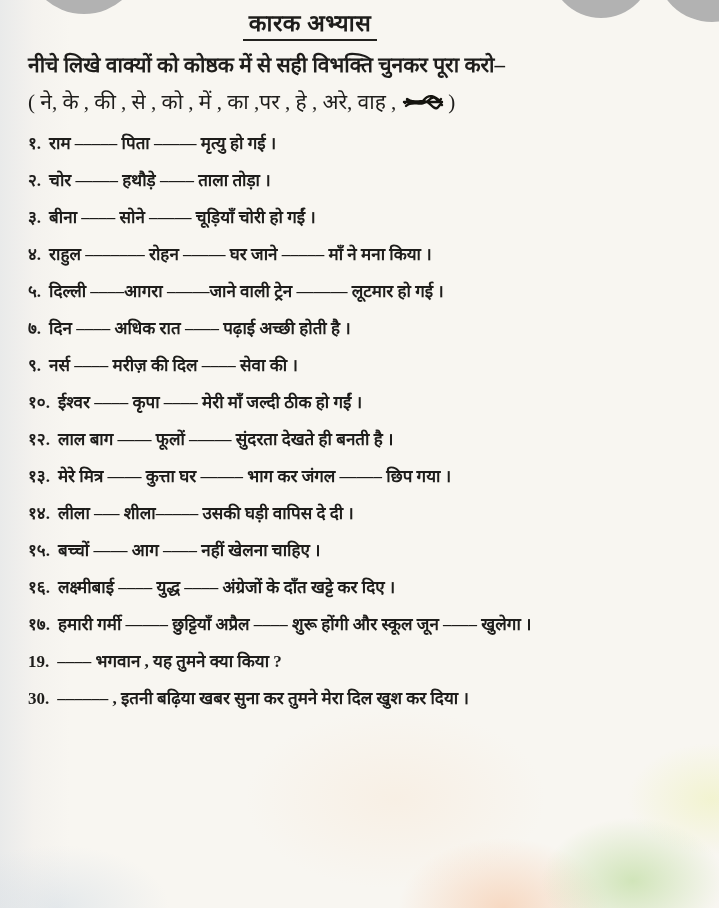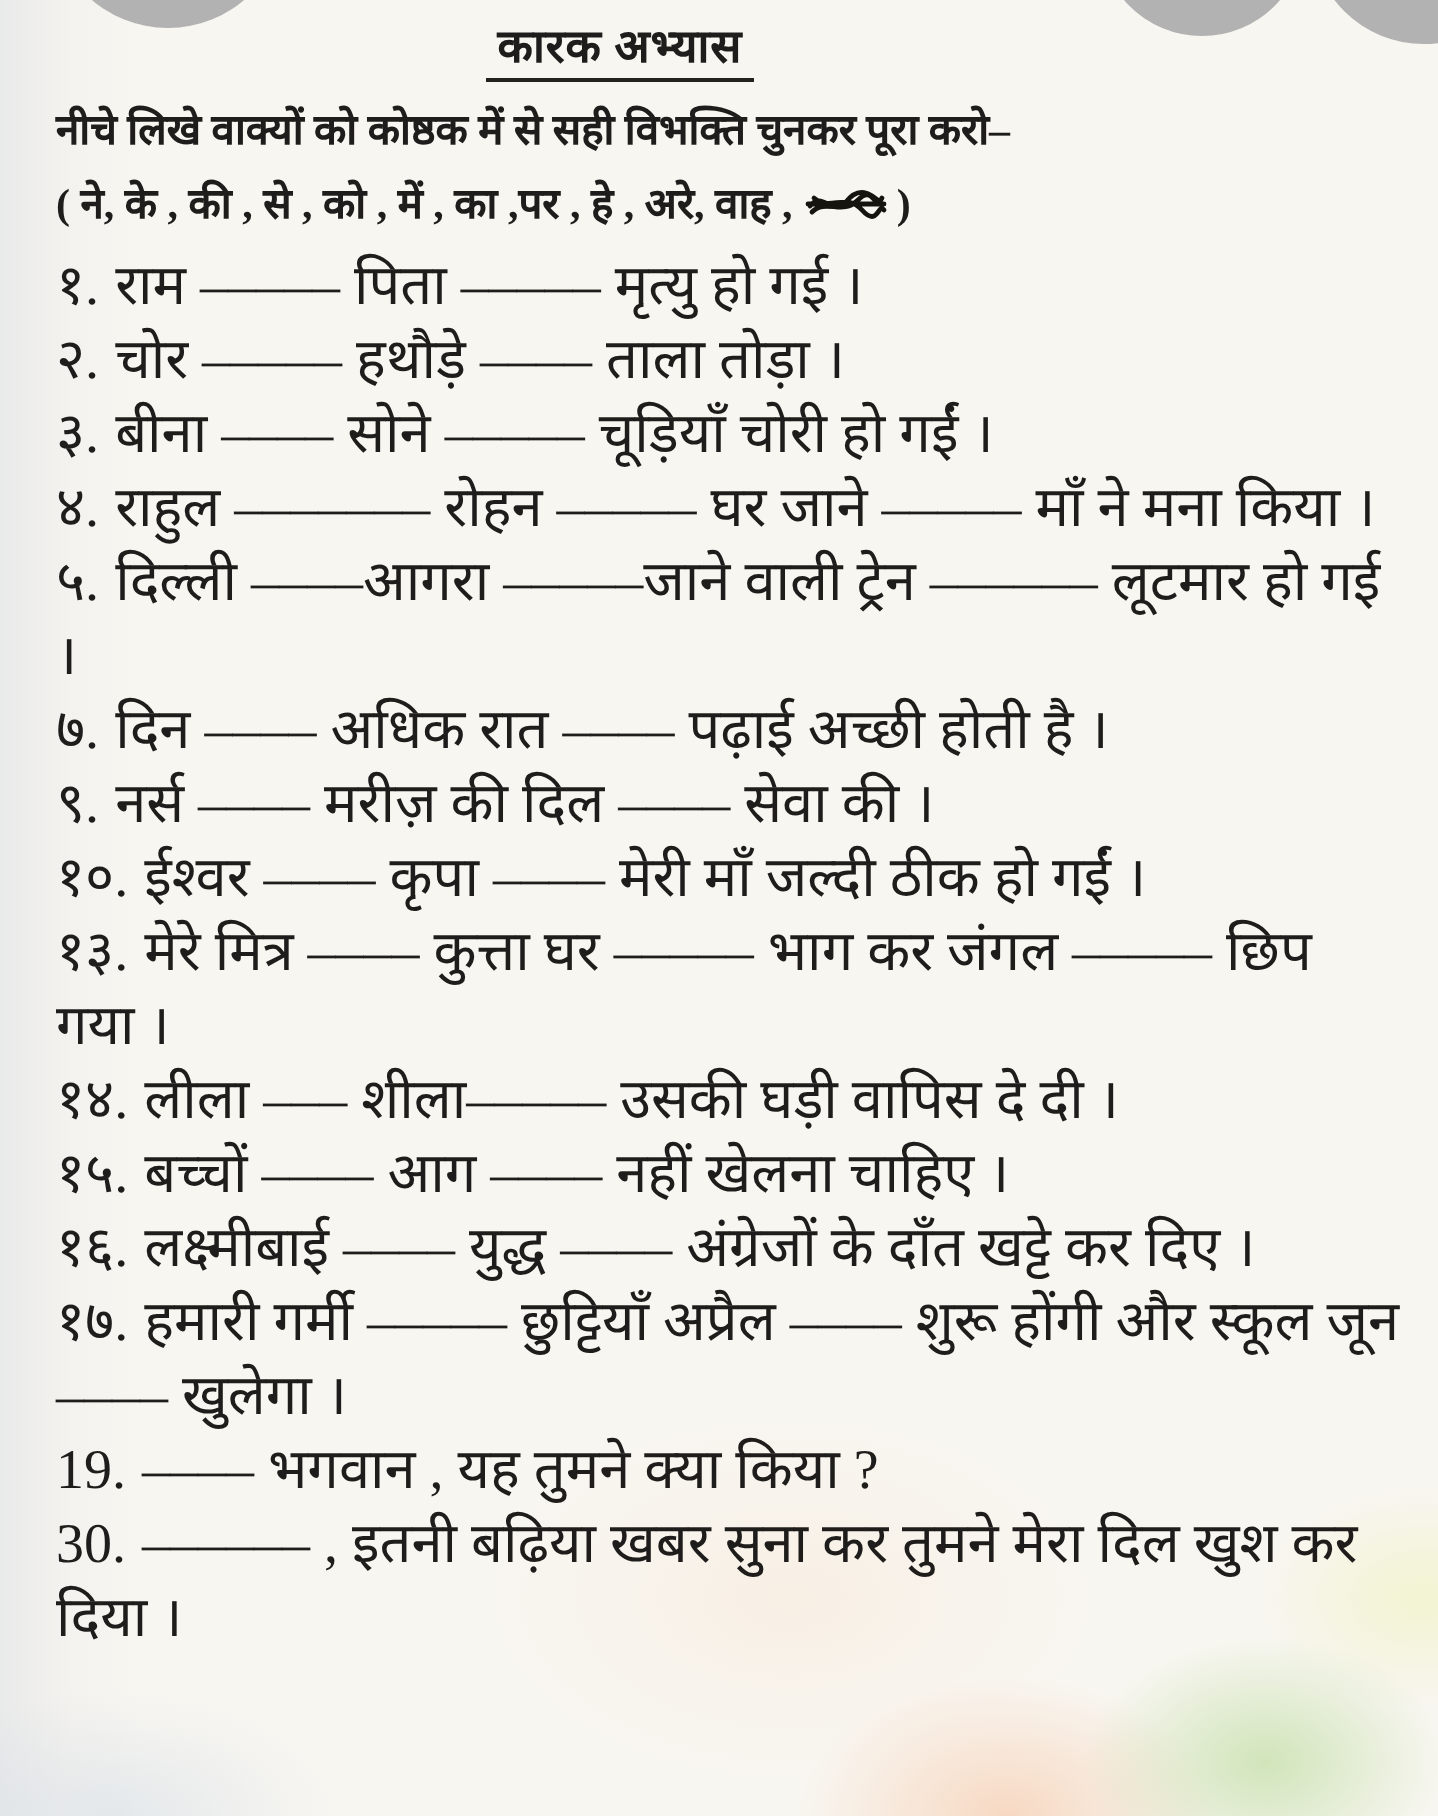--- a/index.html
+++ b/index.html
@@ -54,34 +54,34 @@
     margin: 0;
     font-size: 21px;
     font-weight: 600;
     line-height: 37px;
     white-space: nowrap;
     font-family: Liberation Serif, serif;
   }
   .options {
     margin: 0 0 2px 0;
     font-size: 21px;
-    font-weight: 700;
+    font-weight: 400;
     line-height: 37px;
     white-space: nowrap;
   }
   .scribble {
     display: inline-block;
     vertical-align: -2px;
     margin: 0 4px 0 6px;
   }
   ol.sentences {
     list-style: none;
     margin: 0; padding: 0;
-    font-size: 28px;
-    font-weight: 400;
+    font-size: 17px;
+    font-weight: 700;
   }
   ol.sentences li {
     line-height: 37px;
     min-height: 37px;
   }
   ol.sentences .num {
     display: inline-block;
     margin-right: 8px;
   }
 </style>
@@ -108,20 +108,21 @@
 
     <ol class="sentences" id="sentence-list">
         <li><span class="num">१.</span><span class="txt">राम ––––– पिता ––––– मृत्यु हो गई ।</span></li>
         <li><span class="num">२.</span><span class="txt">चोर ––––– हथौड़े –––– ताला तोड़ा ।</span></li>
         <li><span class="num">३.</span><span class="txt">बीना –––– सोने ––––– चूड़ियाँ चोरी हो गईं ।</span></li>
         <li><span class="num">४.</span><span class="txt">राहुल ––––––– रोहन ––––– घर जाने ––––– माँ ने मना किया ।</span></li>
         <li><span class="num">५.</span><span class="txt">दिल्ली ––––आगरा –––––जाने वाली ट्रेन –––––– लूटमार हो गई ।</span></li>
         <li><span class="num">७.</span><span class="txt">दिन –––– अधिक रात –––– पढ़ाई अच्छी होती है ।</span></li>
         <li><span class="num">९.</span><span class="txt">नर्स –––– मरीज़ की दिल –––– सेवा की ।</span></li>
         <li><span class="num">१०.</span><span class="txt">ईश्वर –––– कृपा –––– मेरी माँ जल्दी ठीक हो गईं ।</span></li>
+        <li><span class="num">१२.</span><span class="txt">लाल बाग –––– फूलों ––––– सुंदरता देखते ही बनती है ।</span></li>
         <li><span class="num">१३.</span><span class="txt">मेरे मित्र –––– कुत्ता घर ––––– भाग कर जंगल ––––– छिप गया ।</span></li>
         <li><span class="num">१४.</span><span class="txt">लीला ––– शीला––––– उसकी घड़ी वापिस दे दी ।</span></li>
         <li><span class="num">१५.</span><span class="txt">बच्चों –––– आग –––– नहीं खेलना चाहिए ।</span></li>
         <li><span class="num">१६.</span><span class="txt">लक्ष्मीबाई –––– युद्ध –––– अंग्रेजों के दाँत खट्टे कर दिए ।</span></li>
         <li><span class="num">१७.</span><span class="txt">हमारी गर्मी ––––– छुट्टियाँ अप्रैल –––– शुरू होंगी और स्कूल जून –––– खुलेगा ।</span></li>
         <li><span class="num">19.</span><span class="txt">–––– भगवान , यह तुमने क्या किया ?</span></li>
         <li><span class="num">30.</span><span class="txt">–––––– , इतनी बढ़िया खबर सुना कर तुमने मेरा दिल खुश कर दिया ।</span></li>
       </ol>
 
   </div>

